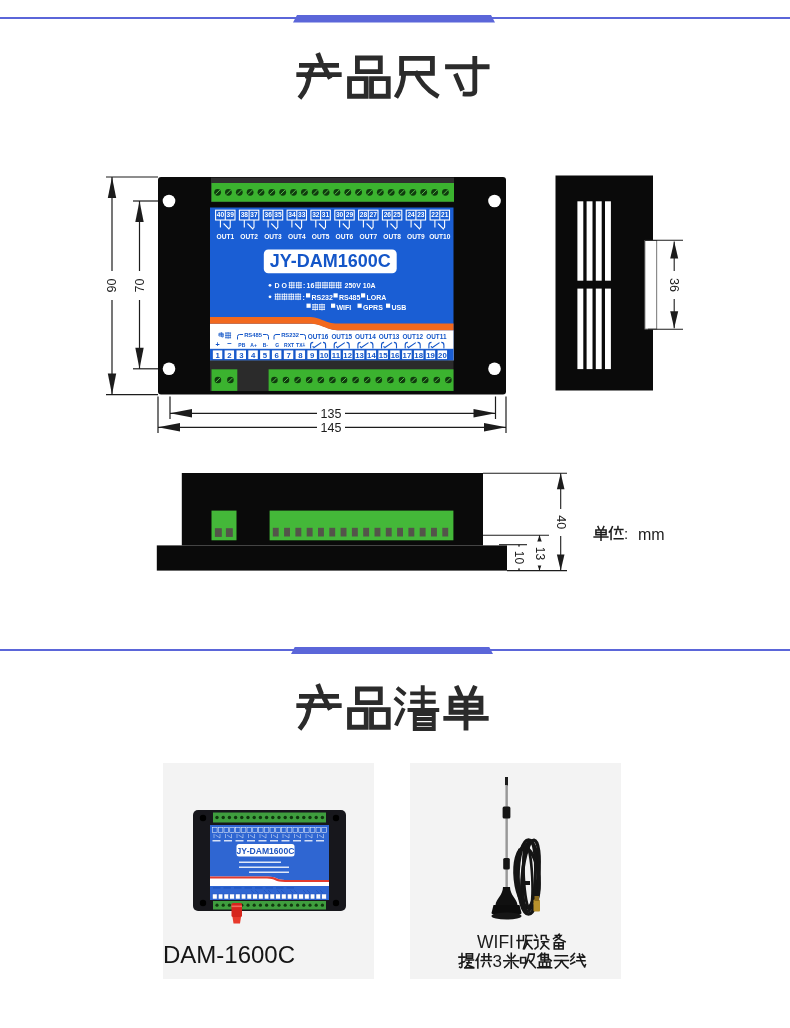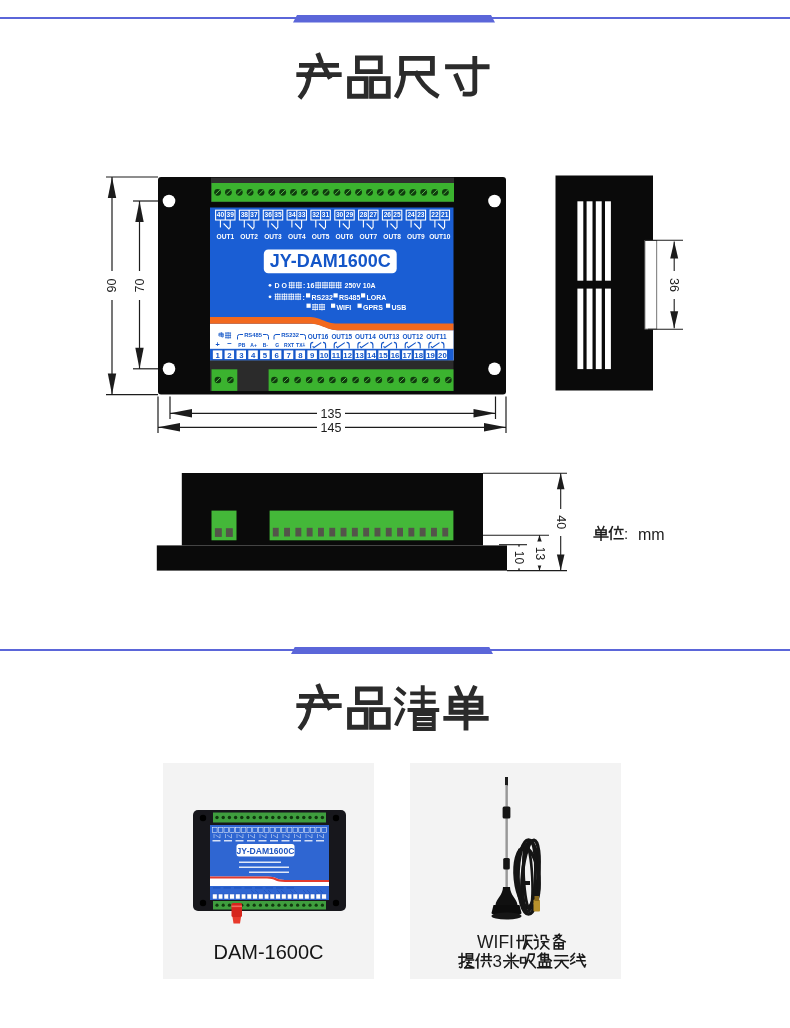--- a/index.html
+++ b/index.html
@@ -654,13 +654,13 @@
       <use href="#g_gong" transform="translate(475.2,952.5) scale(0.1650)" color="#1a1a1a" stroke-width="9.5"></use>
 <text x="492.5" y="966.5" font-size="17" fill="#1a1a1a" font-family="Liberation Sans">3</text>
 <use href="#g_mi" transform="translate(503.0,952.5) scale(0.1650)" color="#1a1a1a" stroke-width="9.5"></use>
 <use href="#g_xi" transform="translate(519.7,952.5) scale(0.1650)" color="#1a1a1a" stroke-width="9.5"></use>
 <use href="#g_pan" transform="translate(536.4,952.5) scale(0.1650)" color="#1a1a1a" stroke-width="9.5"></use>
 <use href="#g_tian" transform="translate(553.1,952.5) scale(0.1650)" color="#1a1a1a" stroke-width="9.5"></use>
 <use href="#g_xian" transform="translate(569.8,952.5) scale(0.1650)" color="#1a1a1a" stroke-width="9.5"></use>
 </g>
 </svg>
 
-<div class="abs" style="left:163px;top:941px;width:211px;text-align:center;font-size:20px;color:#151515;">DAM-1600C</div>
+<div class="abs" style="left:163px;top:941px;width:211px;font-size:24px;color:#151515;">DAM-1600C</div>
 
 </body></html>

